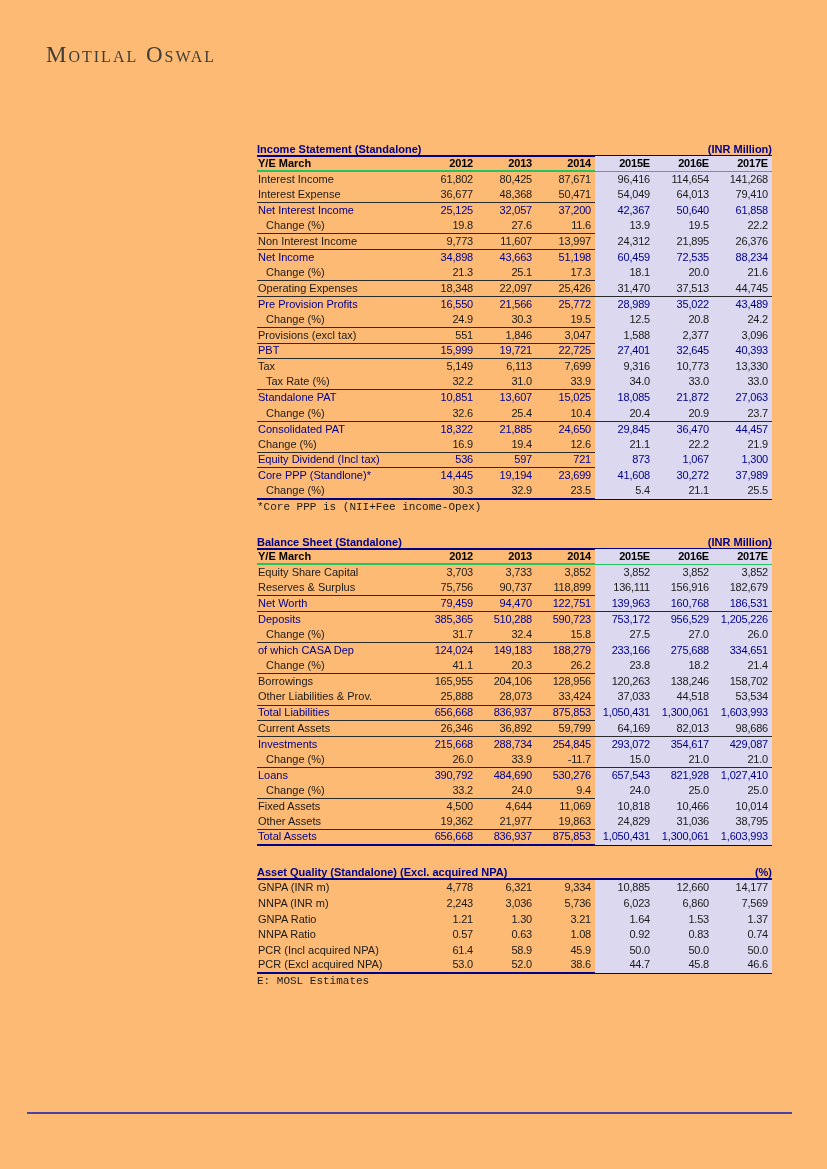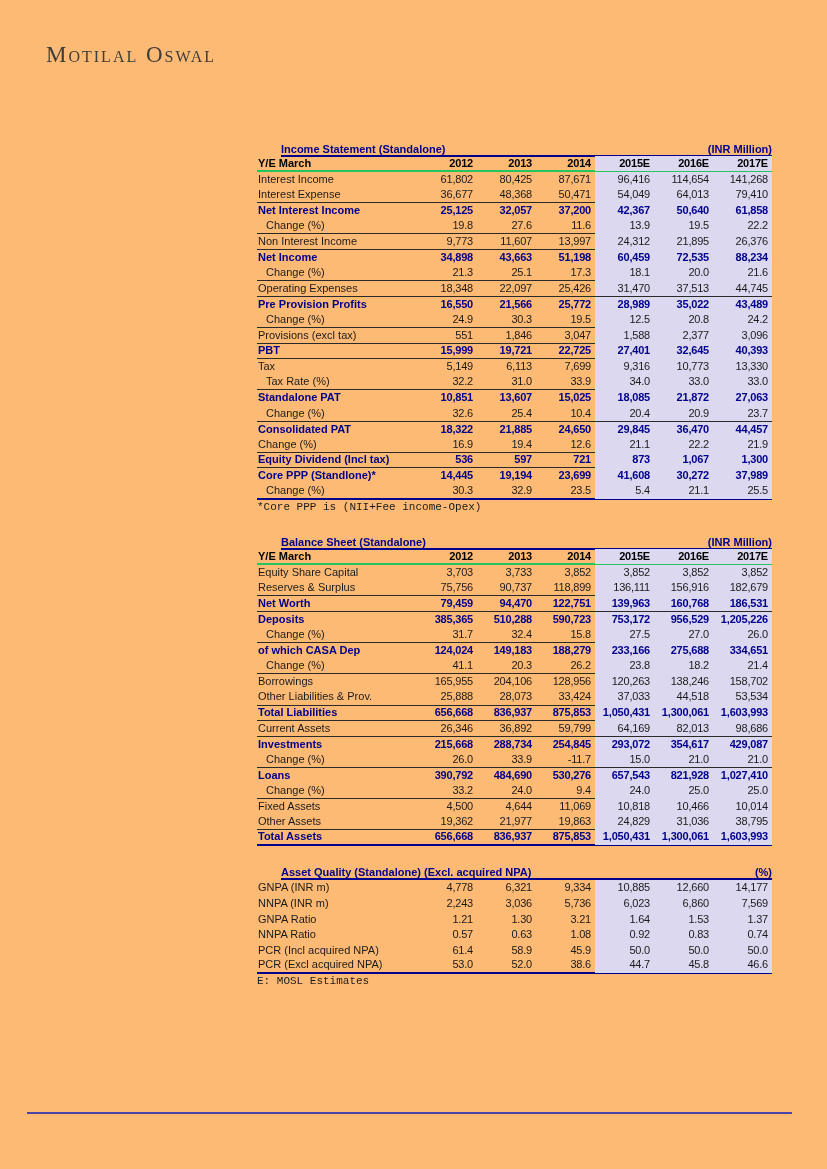--- a/index.html
+++ b/index.html
@@ -33,21 +33,20 @@
   .t-title {
     display: flex;
     justify-content: space-between;
     align-items: flex-end;
     height: 15.5px;
     font-size: 11px;
     font-weight: bold;
     color: #00008B;
     border-bottom: 2px solid #00008B;
     white-space: nowrap;
-    margin-left: 24px;
   }
   .row {
     display: flex;
     align-items: center;
     height: 15.6px;
     font-size: 11px;
     line-height: 15.6px;
     color: #1b1b1b;
     white-space: nowrap;
   }
@@ -58,21 +57,21 @@
   }
   .c-label { flex: 1; padding-left: 1px; overflow: visible; }
   .c-num {
     width: 59px;
     flex: 0 0 59px;
     text-align: right;
     padding-right: 4px;
     letter-spacing: -0.2px;
   }
   .shaded { background: #DBD8F0; }
-  .bold-row { font-weight: bold; color: #00008B; justify-content: flex-end; }
+  .bold-row { font-weight: normal; color: #00008B; justify-content: flex-end; }
   .bold-row .c-num { color: #00008B; }
   .indent .c-label { padding-left: 9px; }
   .line-below { border-bottom: 1px solid #2a2a2a; }
   .table-bottom { border-bottom: 2px solid #00008B; }
   .footnote {
     font-size: 11px;
     line-height: 15.5px;
     color: #1b1b1b;
     white-space: nowrap;
     font-family: Liberation Mono, monospace;

